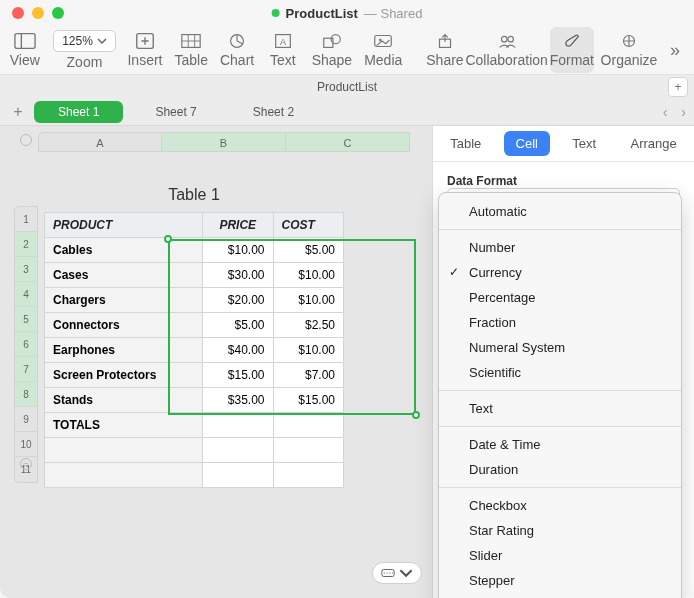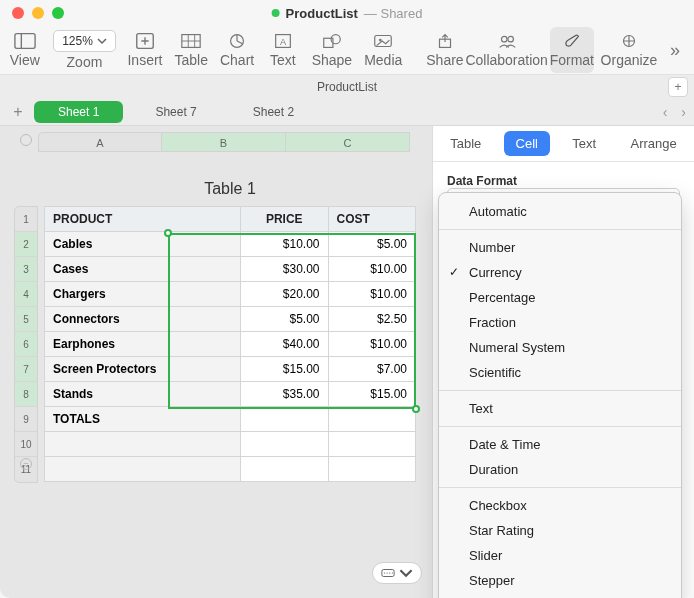--- a/index.html
+++ b/index.html
@@ -39,25 +39,25 @@
   .sheet-area { flex: 1; position: relative; background: #f0f0f0; overflow:hidden; }
   .col-headers { position:absolute; top:6px; left:38px; right:0; height:20px; display:flex; }
   .col-h { width:124px; text-align:center; font-size:11px; color:#666; background:#e3e3e3; border:1px solid #d2d2d2; border-left:none; line-height:20px;}
   .col-h:first-child { border-left:1px solid #d2d2d2; border-top-left-radius:5px;}
   .row-headers { position:absolute; top:26px; left:14px; width:24px; display:flex; flex-direction:column; background:#e3e3e3; border:1px solid #d2d2d2; border-radius:5px 0 0 5px;}
   .row-h { height:25px; text-align:center; font-size:10px; color:#666; line-height:25px; border-bottom:1px solid #d6d6d6;}
   .row-h:last-child { border-bottom:none;}
   .origin-dot { position:absolute; top:8px; left:20px; width:12px;height:12px;border:1.5px solid #bdbdbd;border-radius:50%; }
   .eq-dot { position:absolute; left:20px; width:12px;height:12px;border:1.5px solid #bdbdbd;border-radius:50%; display:flex;align-items:center;justify-content:center; font-size:9px;color:#999;}
 
-  .table-wrap { position:absolute; top:54px; left:44px; width:372px; }
+  .table-wrap { position:absolute; top:60px; left:44px; width:300px; }
   .table-title { text-align:center; font-size:16px; color:#333; margin-bottom:8px; font-weight:400;}
   table.sheet { border-collapse: collapse; width:100%; background:#fff; }
   table.sheet th, table.sheet td { border:1px solid #d5d5d5; height:25px; font-size:12px; padding:0 8px;}
-  table.sheet th { background:#eceff1; text-align:left; font-weight:700; color:#222;}
+  table.sheet th { background:#eceff1; text-align:left; font-weight:700; color:#222;font-style:italic;}
   table.sheet td.val { text-align:right; }
   table.sheet td.prod { font-weight:700; background:#f3f3f3;}
   .sel-outline { position:absolute; border:2px solid #2fb24c; pointer-events:none;}
   .sel-handle { position:absolute; width:8px;height:8px;background:#fff;border:2px solid #2fb24c;border-radius:50%;}
 
   .lang-pill { position:absolute; bottom:14px; right:10px; display:flex;align-items:center;gap:4px; background:#fff;border:1px solid #d0d0d0;border-radius:12px; padding:3px 8px; font-size:12px; color:#444;}
   .lang-pill svg { width:14px;height:14px;}
 
   .inspector { width: 262px; background:#fff; border-left:1px solid #dcdcdc; position:relative; }
   .insp-tabs { display:flex; justify-content:space-around; align-items:center; height:36px; border-bottom:1px solid #e4e4e4; font-size:13px; color:#555;}

